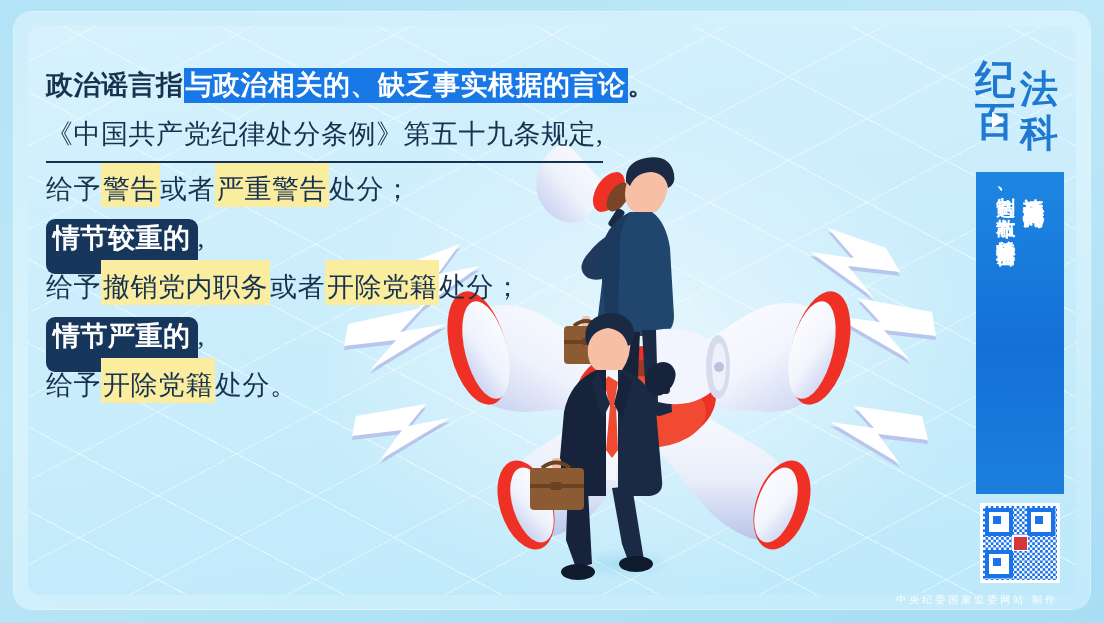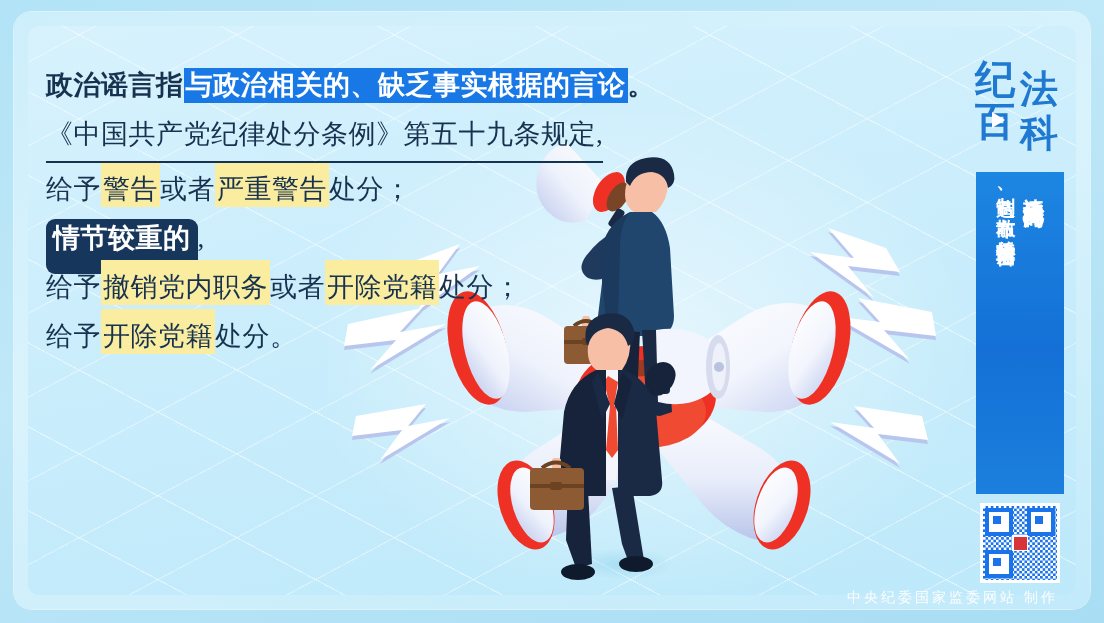--- a/index.html
+++ b/index.html
@@ -115,21 +115,21 @@
   .qr-logo{
     position:absolute;left:50%;top:50%;transform:translate(-50%,-50%);
     width:16px;height:16px;background:#fff;
     display:flex;align-items:center;justify-content:center;
   }
   .qr-logo i{display:block;width:13px;height:13px;background:#d8353a;}
 
   
   .credit{
     position:absolute;right:46px;bottom:16px;
-    font-size:14px;color:#ffffff;letter-spacing:3px;
+    font-size:10px;color:#ffffff;letter-spacing:3px;
     font-family:"Liberation Sans","DejaVu Sans",sans-serif;
     opacity:.95;
   }
 
   
   .illus{position:absolute;left:330px;top:120px;width:620px;height:470px;}
   .illus svg{display:block;width:100%;height:100%;}
 </style>
 </head>
 <body>
@@ -303,20 +303,21 @@
     <div class="ln"><span class="l2wrap uline"><span class="b">《中国共产党纪律处分条例》</span><span class="b">第五十九条</span><span>规定,</span></span></div>
 
 
 
     <div class="ln"><span>给予</span><span class="hl-yellow">警告</span><span>或者</span><span class="hl-yellow">严重警告</span><span>处分；</span></div>
 
     <div class="ln"><span class="pill">情节较重的</span><span>,</span></div>
 
     <div class="ln"><span>给予</span><span class="hl-yellow">撤销党内职务</span><span>或者</span><span class="hl-yellow">开除党籍</span><span>处分；</span></div>
 
+    <div class="ln"><span class="pill">情节严重的</span><span>,</span></div>
 
     <div class="ln"><span>给予</span><span class="hl-yellow">开除党籍</span><span>处分。</span></div>
   </div>
 
   <div class="rail">
     <div class="logo">
       <span class="logo-cell lg-ji">纪</span>
       <span class="logo-cell lg-fa">法</span>
       <span class="logo-cell lg-bai">百</span>
       <span class="playmark"></span>

